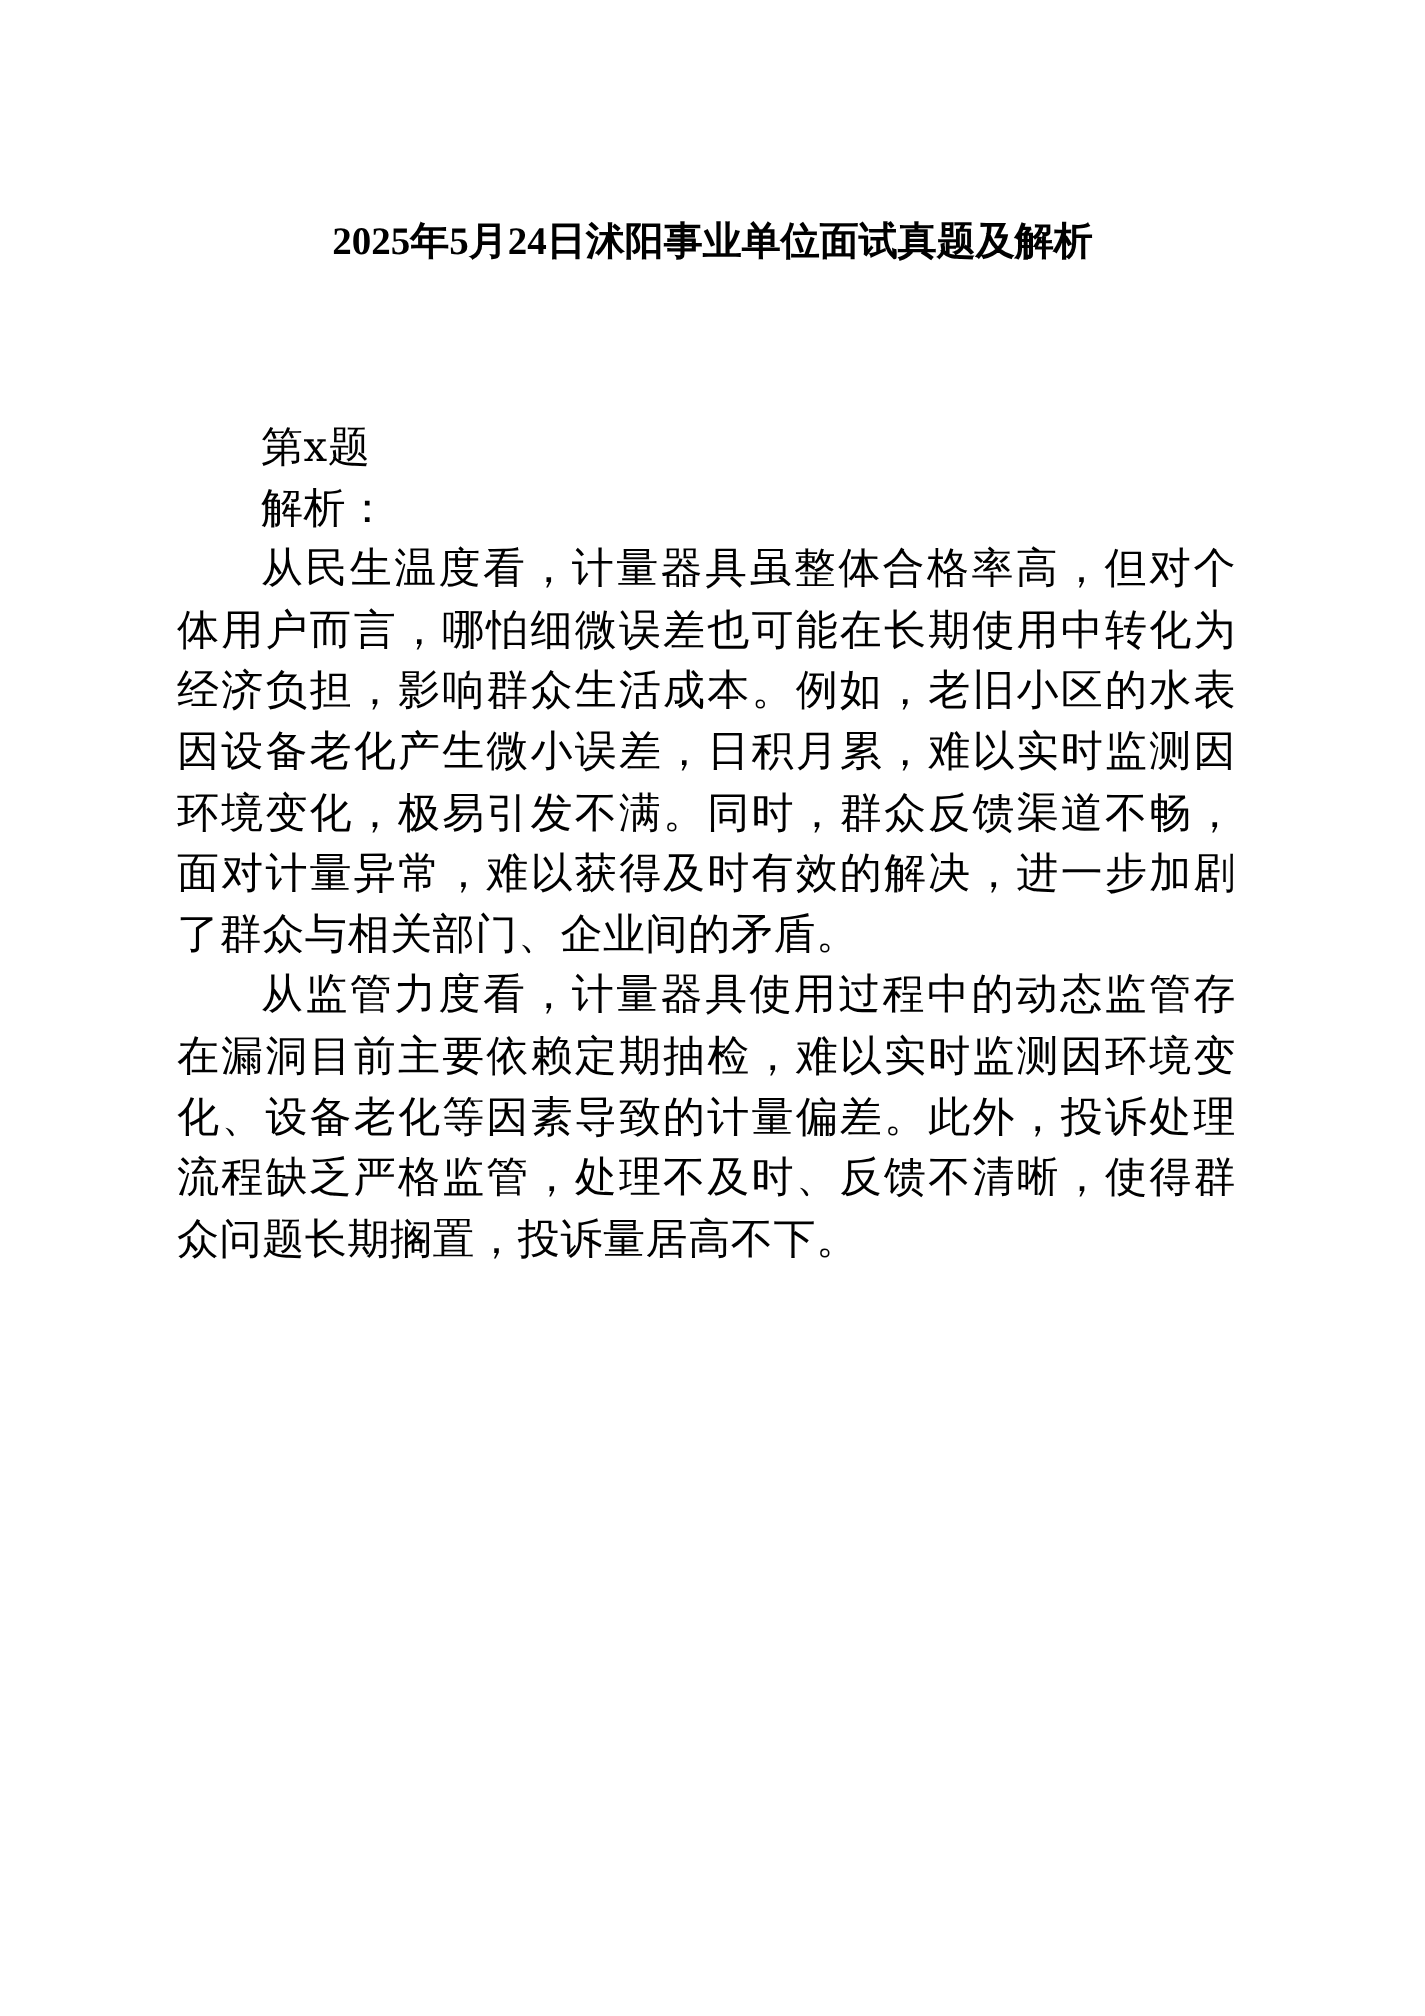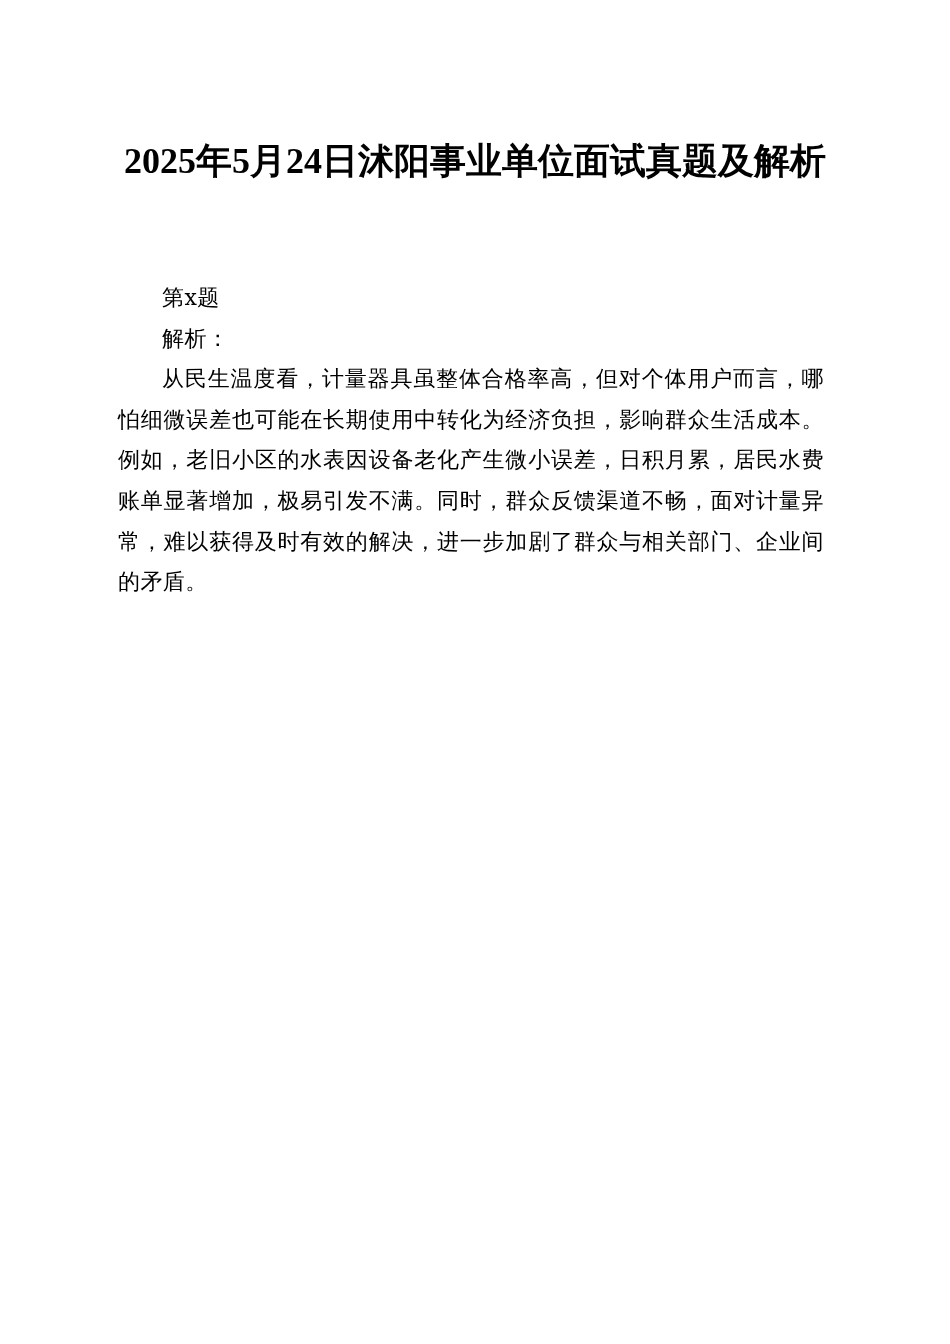--- a/index.html
+++ b/index.html
@@ -24,45 +24,46 @@
       background: #ffffff;
     }
     .title {
       position: absolute;
       left: 118px;
       top: 138px;
       width: 714px;
       text-align: center;
       font-family: "Liberation Serif", "DejaVu Serif", serif;
       font-weight: bold;
-      font-size: 36px;
+      font-size: 26px;
       line-height: 46px;
       letter-spacing: 0px;
       margin: 0;
     }
     .body-text {
       position: absolute;
       left: 118px;
       top: 278px;
       width: 706px;
     }
     .para {
       margin: 0;
-      font-size: 22px;
+      font-size: 28px;
       line-height: 40.6px;
       text-indent: 2em;
       text-align: justify;
       letter-spacing: 0.4px;
       word-break: break-all;
     }
   </style>
 </head>
 <body>
 
 <div class="page">
   <h1 class="title">2025年5月24日沭阳事业单位面试真题及解析</h1>
 
   <div class="body-text">
     <p class="para">第x题</p>
     <p class="para">解析：</p>
-    <p class="para">从民生温度看，计量器具虽整体合格率高，但对个体用户而言，哪怕细微误差也可能在长期使用中转化为经济负担，影响群众生活成本。例如，老旧小区的水表因设备老化产生微小误差，日积月累，居民水费账单显著增加，极易引发不满。同时，群众反馈渠道不畅，面对计量异常，难以获得及时有效的解决，进一步加剧了群众与相关部门、企业间的矛盾。</p>
+    <p class="para">从民生温度看，计量器具虽整体合格率高，但对个体用户而言，哪怕细微误差也可能在长期使用中转化为经济负担，影响群众生活成本。例如，老旧小区的水表因设备老化产生微小误差，日积月累，难以实时监测因环境变化，极易引发不满。同时，群众反馈渠道不畅，面对计量异常，难以获得及时有效的解决，进一步加剧了群众与相关部门、企业间的矛盾。</p>
+    <p class="para">从监管力度看，计量器具使用过程中的动态监管存在漏洞目前主要依赖定期抽检，难以实时监测因环境变化、设备老化等因素导致的计量偏差。此外，投诉处理流程缺乏严格监管，处理不及时、反馈不清晰，使得群众问题长期搁置，投诉量居高不下。</p>
   </div>
 </div>
 
 </body></html>

